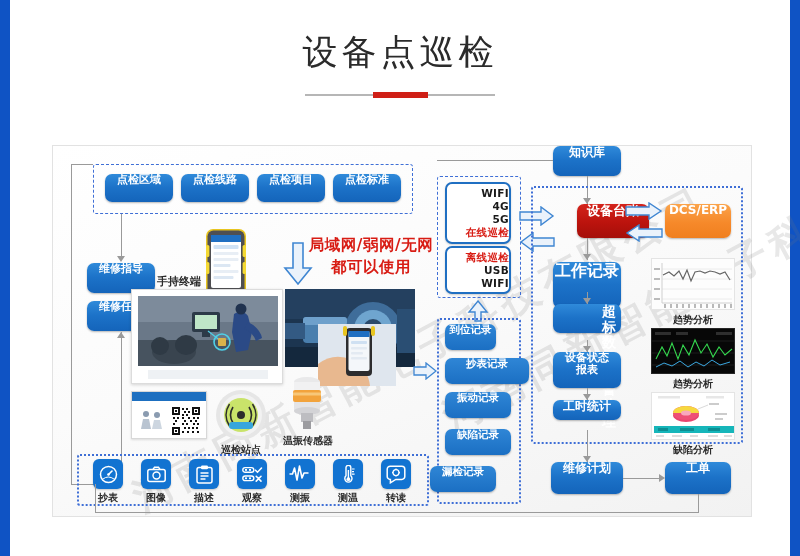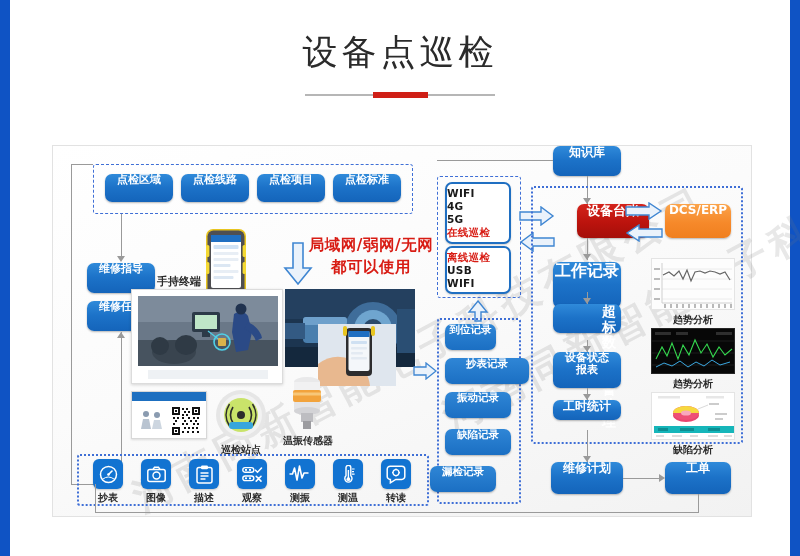--- a/index.html
+++ b/index.html
@@ -58,21 +58,21 @@
   .pill.orange {
     background: linear-gradient(180deg,#fba44b 0%,#f6892a 55%,#f07f1f 100%);
   }
   .pill.flat {
     background: linear-gradient(180deg,#2f86d6 0%,#1b6fc3 100%);
   }
 
   
   .netbox {
     position: absolute; background: #ffffff; border: 2px solid #1f6fc2; border-radius: 7px;
-    display: flex; flex-direction: column; align-items: flex-start; justify-content: center;
+    display: flex; flex-direction: column; align-items: flex-end; justify-content: center;
     box-shadow: 0 1px 2px rgba(0,0,0,.18);
   }
   .netbox .ln { font-size: 10.5px; font-weight: 700; color: #1a1a1a; line-height: 13px; letter-spacing: .3px; }
   .netbox .ln.red { color: #d81c14; }
 
   
   .lab { position: absolute; font-size: 10px; font-weight: 700; color: #2b2b2b; text-align: center; }
   .lab.big { font-size: 11px; }
 
   

